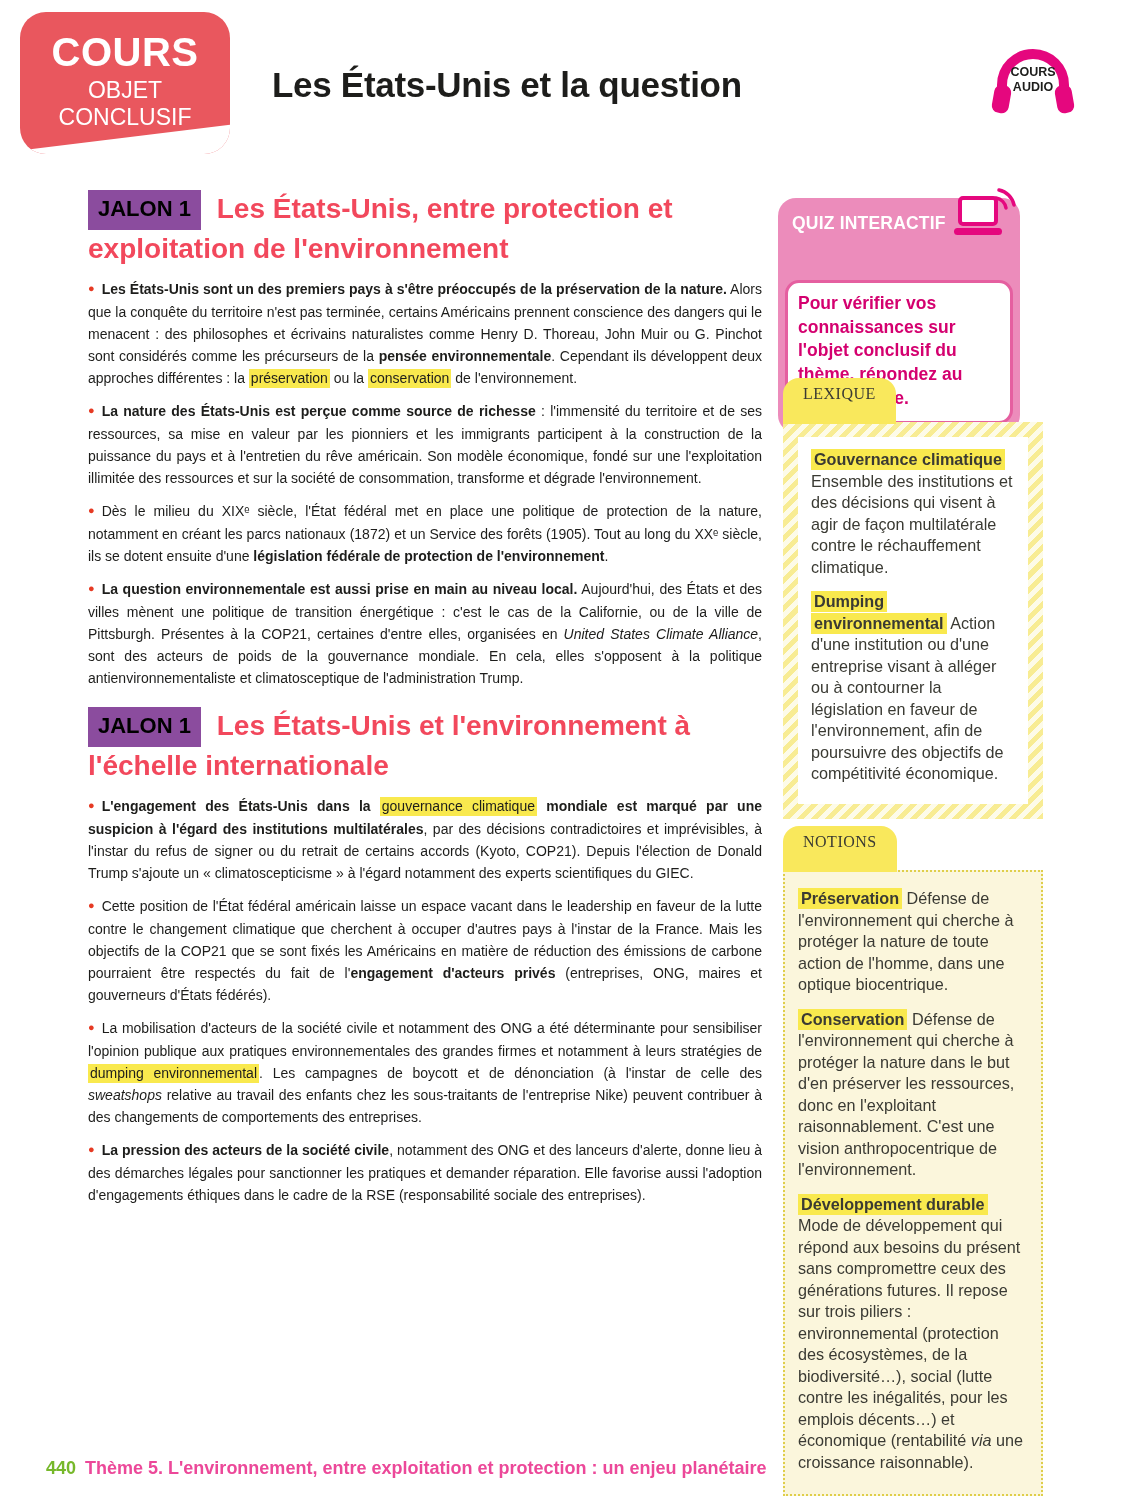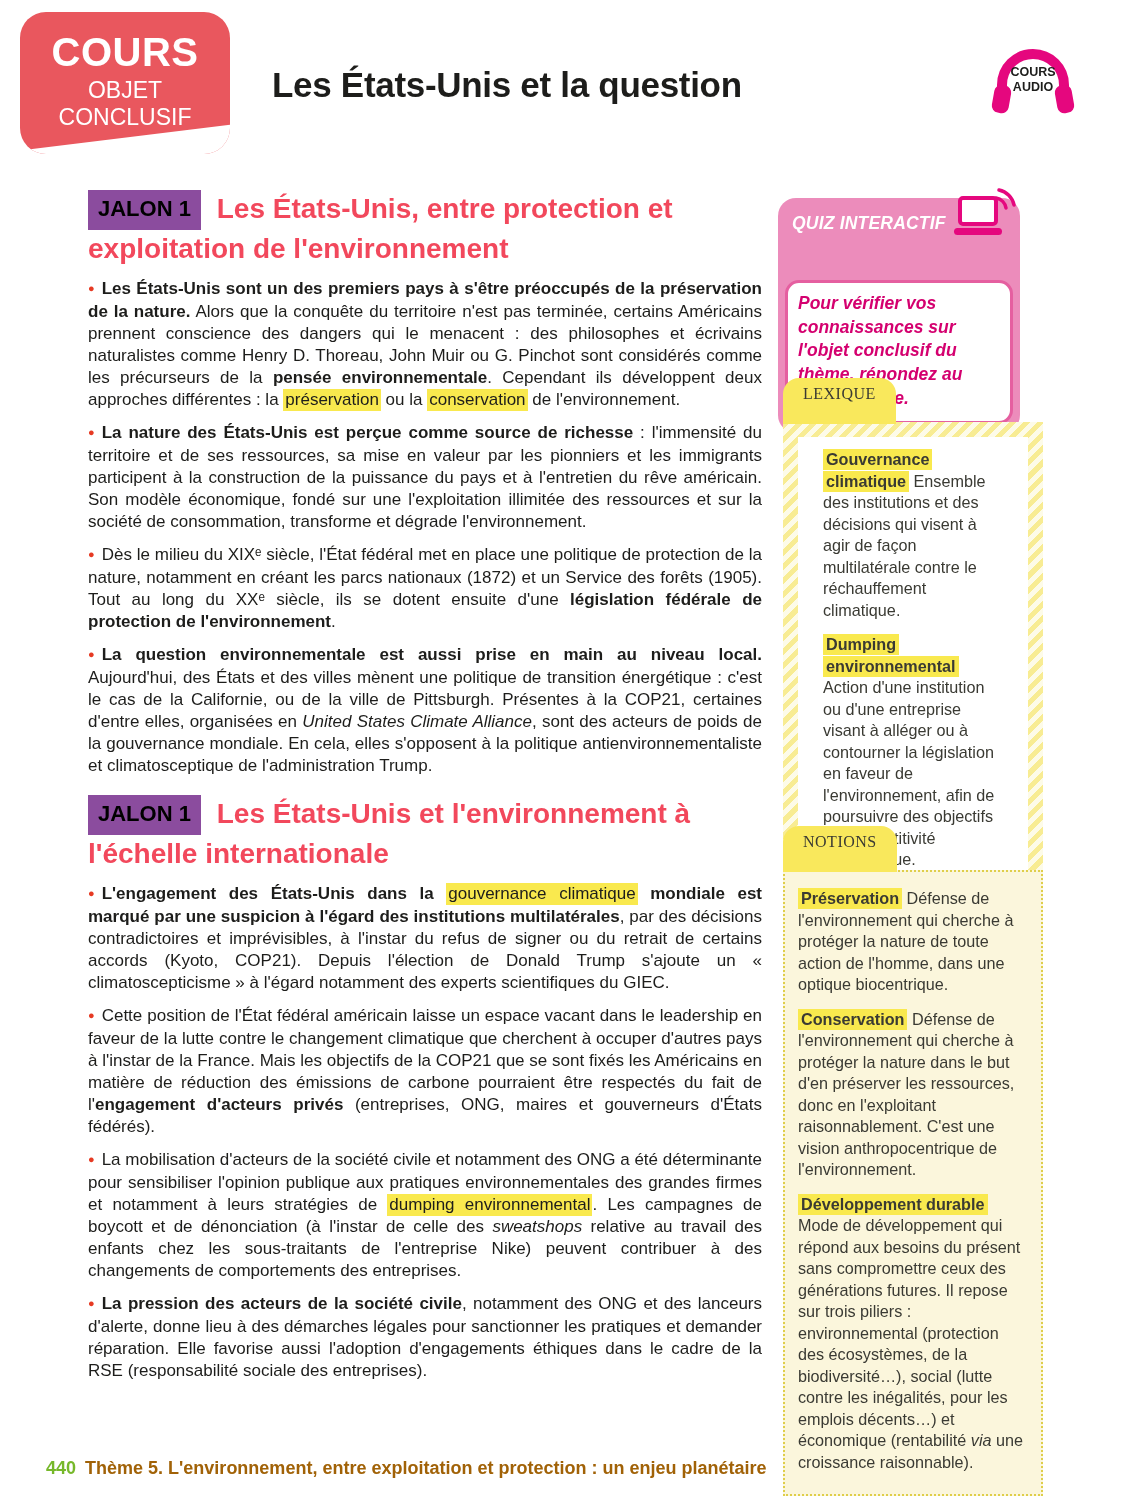--- a/index.html
+++ b/index.html
@@ -28,35 +28,35 @@
   .main-col{position:absolute;left:88px;top:192px;width:674px;}
   .jalon-header{
     margin:0 0 12px 0;font-size:28px;line-height:34px;font-weight:bold;color:#F2485C;
   }
   .jalon-badge{
     display:inline-block;background:#8B4C9E;color:#000000;font-size:22px;font-weight:bold;
     padding:2px 10px 4px;margin-right:8px;transform:translateY(-2px);
   }
   .jalon2-section{margin-top:20px;}
   .para{
-    margin:0 0 11px 0;font-size:17px;line-height:22px;text-align:justify;
+    margin:0 0 11px 0;font-size:14px;line-height:22px;text-align:justify;
     hyphens:auto;-webkit-hyphens:auto;color:#1d1d1b;
   }
   .para::before{
     content:"●";color:#E63A23;font-size:11px;display:inline-block;
     margin-right:7px;transform:translateY(-2px);
   }
   .s-n{font-weight:normal;}
   .s-b{font-weight:bold;}
   .s-i{font-style:italic;}
   .s-h{background:#F9E94E;padding:1px 2px 2px;box-decoration-break:clone;-webkit-box-decoration-break:clone;}
   
   .quiz{
     position:absolute;left:778px;top:198px;width:242px;
-    background:#EC8CBB;border-radius:18px;padding:6px 7px 9px;box-sizing:border-box;font-style:italic;
+    background:#EC8CBB;border-radius:18px;padding:6px 7px 9px;box-sizing:border-box;
   }
   .quiz-label{
     display:block;color:#fff;font-weight:bold;font-size:17.5px;letter-spacing:.2px;
     padding:9px 4px 10px 7px;
   }
   .laptop-icon{position:absolute;top:-14px;right:4px;width:66px;height:60px;}
   .quiz-body{
     background:#fff;border:3px solid #E55FA0;border-radius:14px;
     padding:9px 10px 11px;color:#D4006F;font-weight:bold;font-size:17.5px;line-height:1.35;margin-top:36px;
   }
@@ -64,34 +64,34 @@
   .side-tab{
     display:inline-block;background:#F9E85C;border-radius:16px 16px 0 0;
     padding:7px 20px 21px;font-family:"Liberation Serif","DejaVu Serif",serif;
     font-size:16px;color:#3a3a33;letter-spacing:.5px;
   }
   .lexique{position:absolute;left:783px;top:378px;width:260px;}
   .lexique-box{
     background:repeating-linear-gradient(135deg,#F8EC93 0 5px,#FDFBE8 5px 10px);
     padding:15px;margin-top:-2px;
   }
-  .lexique-inner{background:#fff;padding:12px 25px 6px;}
+  .lexique-inner{background:#fff;padding:12px 13px 6px;}
   .notions{position:absolute;left:783px;top:826px;width:260px;}
   .notions-box{
     background:#FBF6DC;border:2px dotted #DFCE4A;padding:16px 13px 8px;margin-top:-2px;
   }
   .entry{margin:0 0 13px 0;font-size:16.2px;line-height:21.5px;color:#3a3a33;}
   .term{
     background:#F9E94E;font-weight:bold;padding:1px 3px 2px;
     box-decoration-break:clone;-webkit-box-decoration-break:clone;
   }
   
   .footer{position:absolute;left:46px;top:1458px;font-size:18px;font-weight:bold;}
   .page-num{color:#76B82A;margin-right:9px;}
-  .footer-text{color:#a16207;}
+  .footer-text{color:#ec4899;}
 </style>
 </head>
 <body>
 
 <div class="cours-badge">
   <div class="cb-line1">COURS</div>
   <div class="cb-line2">OBJET</div>
   <div class="cb-line3">CONCLUSIF</div>
 </div>
 

